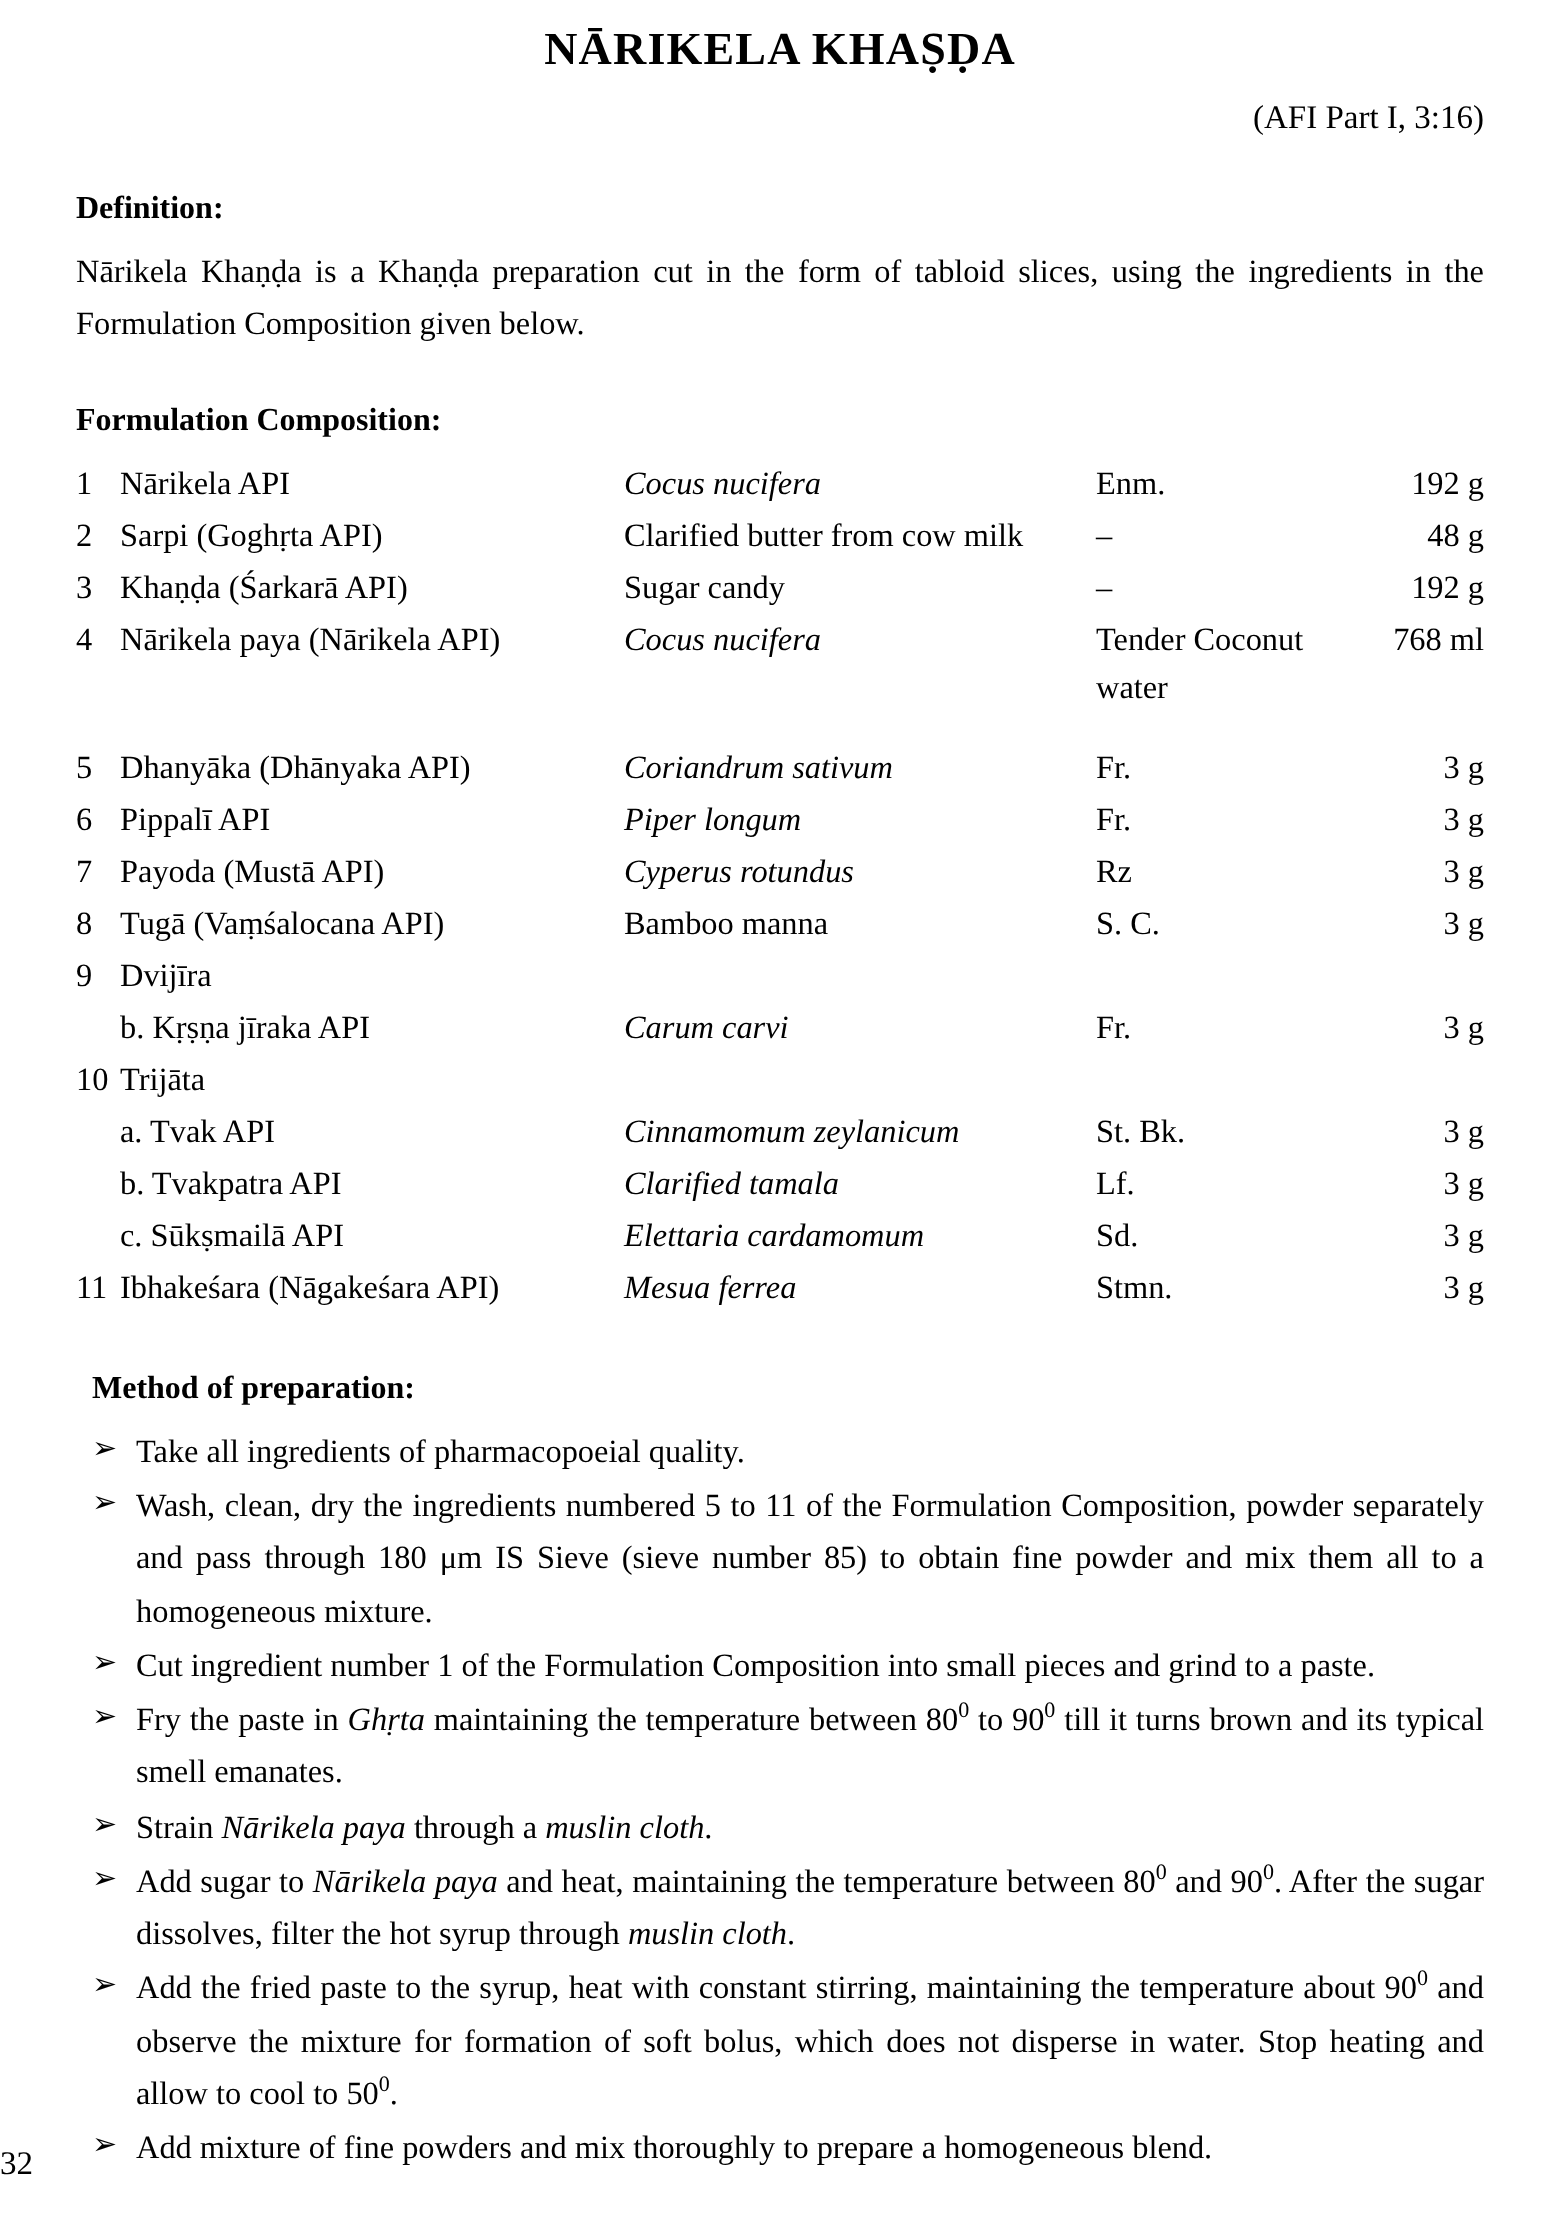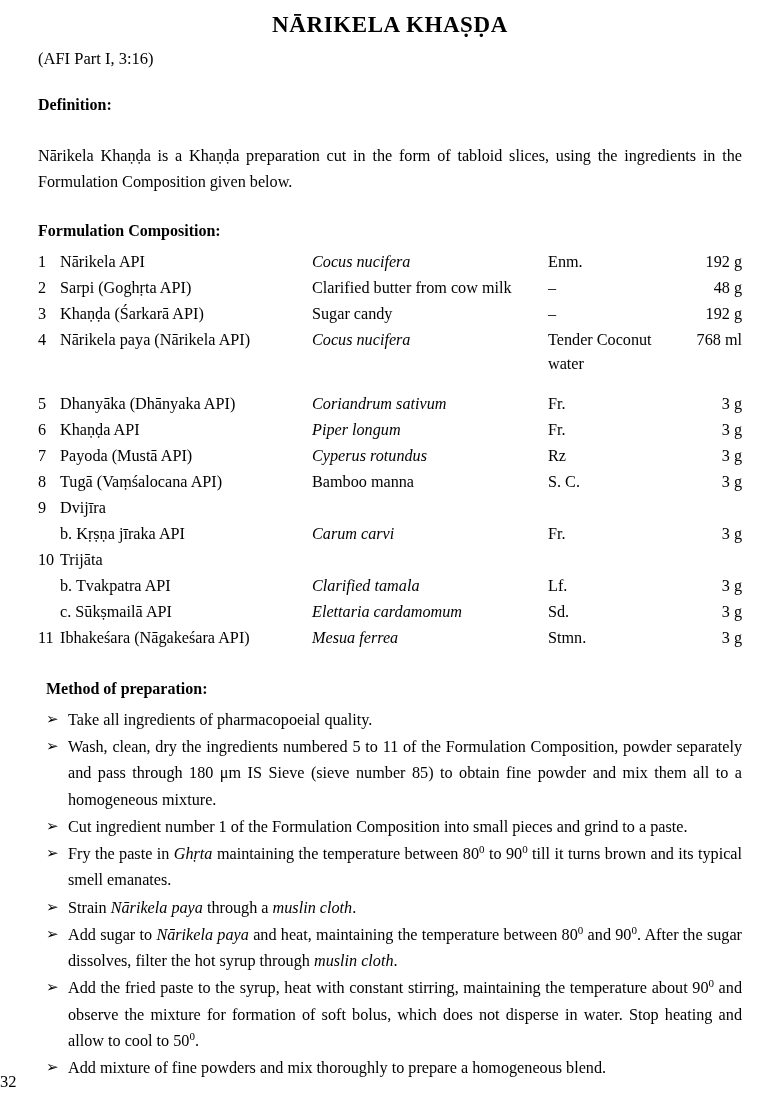--- a/index.html
+++ b/index.html
@@ -26,39 +26,39 @@
   
   .doc-title {
     text-align: center;
     font-size: 23px;
     font-weight: bold;
     letter-spacing: 0.6px;
     margin: 6px 0 0 0;
     line-height: 1.15;
   }
   .doc-subtitle {
-    text-align: left;
+    text-align: right;
     font-size: 16.5px;
     margin: 12px 0 0 0;
     line-height: 1.15;
   }
 
   
   .section-heading {
     font-size: 16px;
     font-weight: bold;
     margin: 26px 0 0 0;
     line-height: 1.2;
   }
   .section-heading.indented { padding-left: 8px; }
 
   .definition-body {
     font-size: 16.2px;
     line-height: 1.62;
-    margin: 28px 0 0 0;
+    margin: 8px 0 0 0;
     text-align: justify;
   }
 
   
   .comp-table {
     width: 100%;
     border-collapse: collapse;
     margin-top: 11px;
     font-size: 16.2px;
   }
@@ -166,21 +166,21 @@
         </tr>
         <tr>
           <td class="c-num">5</td>
           <td class="c-name">Dhanyāka (Dhānyaka API)</td>
           <td class="c-bot ital">Coriandrum sativum</td>
           <td class="c-part">Fr.</td>
           <td class="c-qty">3 g</td>
         </tr>
         <tr>
           <td class="c-num">6</td>
-          <td class="c-name">Khaṇḍa API</td>
+          <td class="c-name">Pippalī API</td>
           <td class="c-bot ital">Piper longum</td>
           <td class="c-part">Fr.</td>
           <td class="c-qty">3 g</td>
         </tr>
         <tr>
           <td class="c-num">7</td>
           <td class="c-name">Payoda (Mustā API)</td>
           <td class="c-bot ital">Cyperus rotundus</td>
           <td class="c-part">Rz</td>
           <td class="c-qty">3 g</td>
@@ -208,20 +208,27 @@
         </tr>
         <tr>
           <td class="c-num">10</td>
           <td class="c-name">Trijāta</td>
           <td class="c-bot"></td>
           <td class="c-part"></td>
           <td class="c-qty"></td>
         </tr>
         <tr>
           <td class="c-num"></td>
+          <td class="c-name sub-name">a. Tvak API</td>
+          <td class="c-bot ital">Cinnamomum zeylanicum</td>
+          <td class="c-part">St. Bk.</td>
+          <td class="c-qty">3 g</td>
+        </tr>
+        <tr>
+          <td class="c-num"></td>
           <td class="c-name sub-name">b. Tvakpatra API</td>
           <td class="c-bot ital">Clarified tamala</td>
           <td class="c-part">Lf.</td>
           <td class="c-qty">3 g</td>
         </tr>
         <tr>
           <td class="c-num"></td>
           <td class="c-name sub-name">c. Sūkṣmailā API</td>
           <td class="c-bot ital">Elettaria cardamomum</td>
           <td class="c-part">Sd.</td>

